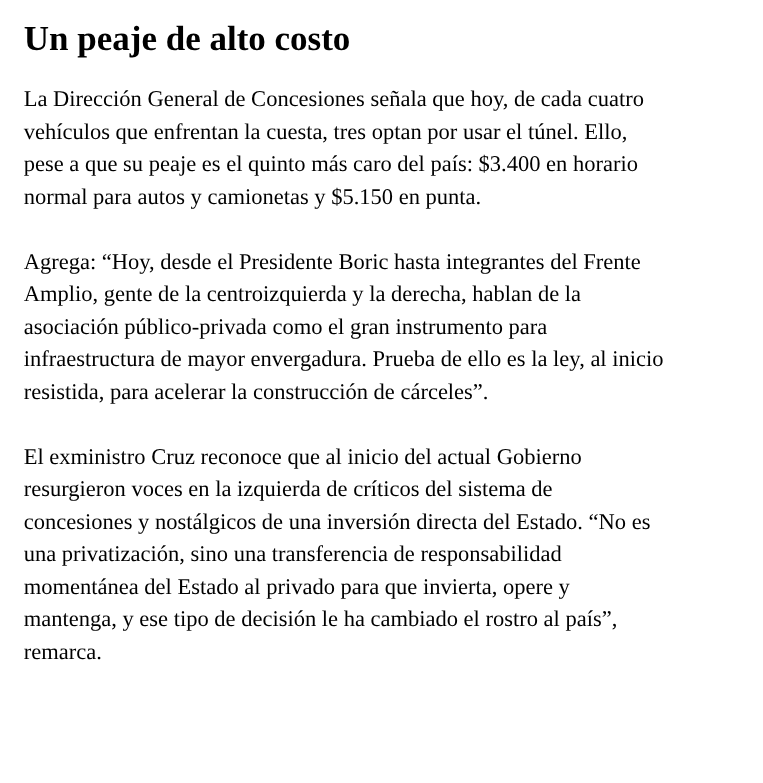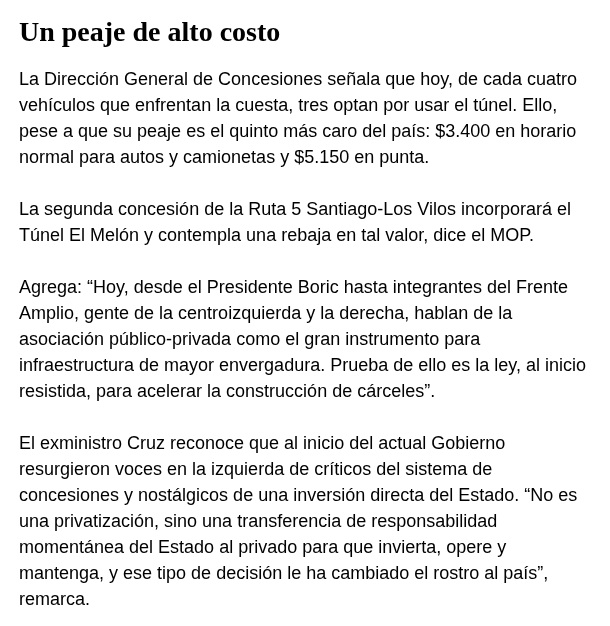--- a/index.html
+++ b/index.html
@@ -20,40 +20,38 @@
   }
   .article-title {
     font-family: "Liberation Serif", "DejaVu Serif", serif;
     font-weight: bold;
     font-size: 28px;
     line-height: 1.3;
     margin: 8px 0 16px 0;
     color: #000000;
   }
   .article-paragraph {
-    font-family: Liberation Sans, sans-serif;
+    font-family: Liberation Serif, serif;
     font-size: 18px;
     line-height: 26px;
     margin: 0 0 26px 0;
     color: #000000;
     white-space: pre-line; 
   }
 </style>
 </head>
 <body>
 
 <div class="page">
   <div class="article">
     <h1 class="article-title">Un peaje de alto costo</h1>
     <p class="article-paragraph">La Dirección General de Concesiones señala que hoy, de cada cuatro
 vehículos que enfrentan la cuesta, tres optan por usar el túnel. Ello,
 pese a que su peaje es el quinto más caro del país: $3.400 en horario
 normal para autos y camionetas y $5.150 en punta.</p>
-    <p class="article-paragraph">La segunda concesión de la Ruta 5 Santiago-Los Vilos incorporará el
-Túnel El Melón y contempla una rebaja en tal valor, dice el MOP.</p>
     <p class="article-paragraph">Agrega: “Hoy, desde el Presidente Boric hasta integrantes del Frente
 Amplio, gente de la centroizquierda y la derecha, hablan de la
 asociación público-privada como el gran instrumento para
 infraestructura de mayor envergadura. Prueba de ello es la ley, al inicio
 resistida, para acelerar la construcción de cárceles”.</p>
     <p class="article-paragraph">El exministro Cruz reconoce que al inicio del actual Gobierno
 resurgieron voces en la izquierda de críticos del sistema de
 concesiones y nostálgicos de una inversión directa del Estado. “No es
 una privatización, sino una transferencia de responsabilidad
 momentánea del Estado al privado para que invierta, opere y

